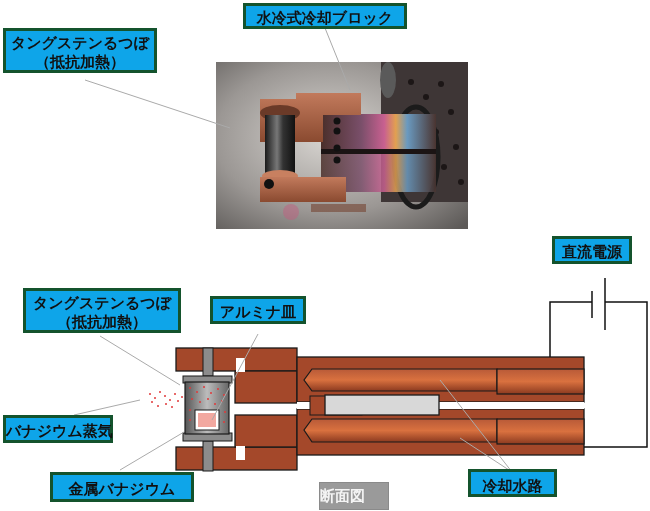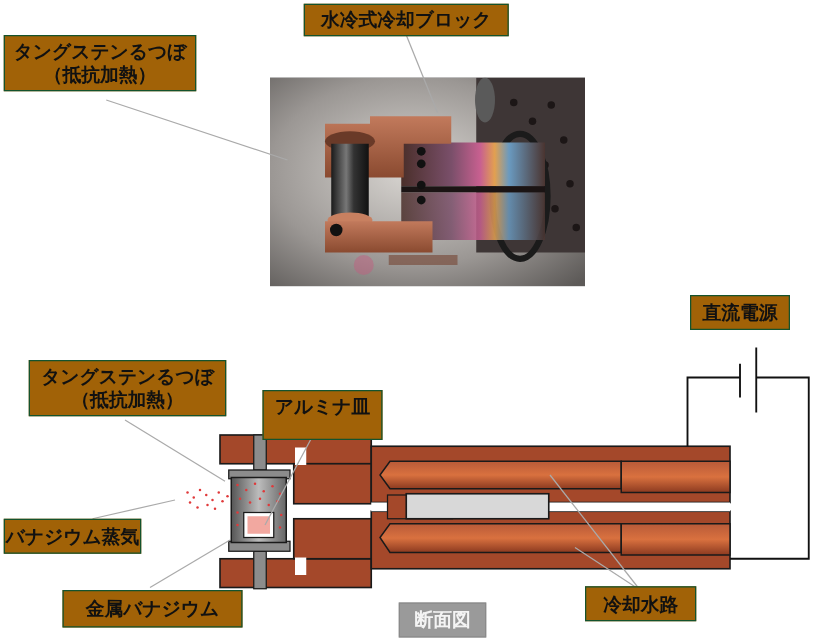--- a/index.html
+++ b/index.html
@@ -1,26 +1,26 @@
 <!DOCTYPE html>
 <html><head>
 <meta charset="utf-8">
 <style>
   html, body { margin:0; padding:0; background:#fff; }
   body { width:650px; height:511px; position:relative; overflow:hidden;
          font-family:"DejaVu Sans", "Liberation Sans", sans-serif; }
-  .label { position:absolute; background:#a16207; border:1px solid #14532d;
+  .label { position:absolute; background:#0ea5e9; border:3px solid #14532d;
            font-weight:bold; color:#111; font-size:15px; text-align:center;
            line-height:19px; box-sizing:border-box; white-space:nowrap; }
   .photo { position:absolute; left:216px; top:62px; width:252px; height:167px;
            overflow:hidden; background:#888; }
   svg { position:absolute; left:0; top:0; }
   .title-badge { position:absolute; left:319px; top:482px; width:68px; height:26px;
                  background:#9a9a9a; color:#f4f4f4; font-weight:bold; font-size:15px;
-                 line-height:26px; text-align:center; border:1px solid #8a8a8a; }
+                 line-height:26px; border:1px solid #8a8a8a; }
 </style>
 </head>
 <body>
 
 <div class="photo">
   <svg width="252" height="167" viewBox="0 0 252 167">
     <defs>
       <radialGradient id="bg" cx="0.45" cy="0.45" r="0.75">
         <stop offset="0" stop-color="#d9d6d2"></stop>
         <stop offset="0.6" stop-color="#9b9794"></stop>
@@ -187,19 +187,19 @@
 <div class="label" style="left:3px;top:28px;width:154px;height:45px;padding-top:3px;">
   <div>タングステンるつぼ</div>
   <div>（抵抗加熱）</div>
 </div>
 <div class="label" style="left:243px;top:3px;width:164px;height:26px;line-height:24px;">水冷式冷却ブロック</div>
 
 <div class="label" style="left:23px;top:288px;width:158px;height:45px;padding-top:3px;">
   <div>タングステンるつぼ</div>
   <div>（抵抗加熱）</div>
 </div>
-<div class="label" style="left:210px;top:312px;width:96px;height:40px;line-height:26px;font-family:Liberation Serif, serif;">アルミナ皿</div>
+<div class="label" style="left:210px;top:296px;width:96px;height:28px;line-height:26px;">アルミナ皿</div>
 <div class="label" style="left:3px;top:415px;width:110px;height:28px;line-height:26px;">バナジウム蒸気</div>
 <div class="label" style="left:50px;top:472px;width:144px;height:30px;line-height:28px;">金属バナジウム</div>
 <div class="label" style="left:552px;top:236px;width:80px;height:28px;line-height:26px;">直流電源</div>
 <div class="label" style="left:468px;top:469px;width:89px;height:28px;line-height:28px;">冷却水路</div>
 
 <div class="title-badge">断面図</div>
 
 </body></html>

